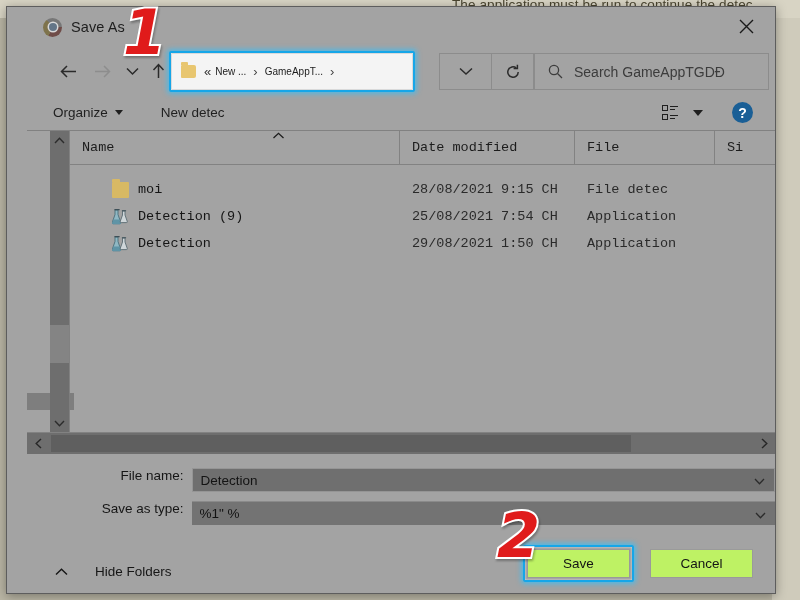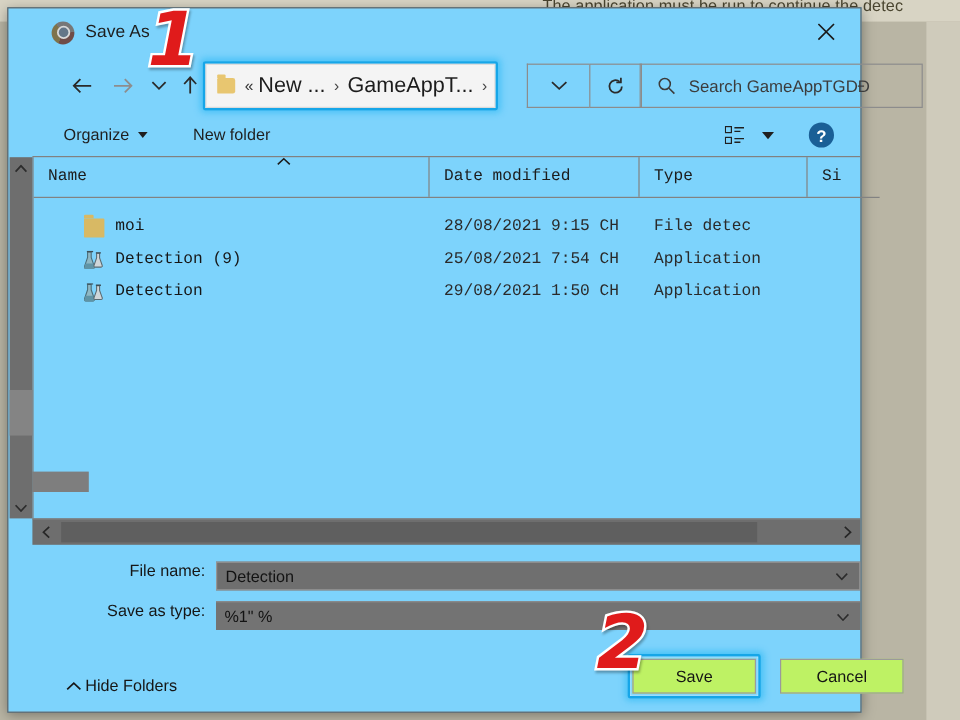--- a/index.html
+++ b/index.html
@@ -32,22 +32,22 @@
   .bg-right-panel {
     position: absolute;
     right: 0; top: 18px; width: 28px; bottom: 0;
     background: #cfcbbb;
   }
 
   
   .dialog {
     position: absolute;
     left: 6px; top: 6px;
-    width: 712px; height: 588px;
-    background: #7dd3fc;
+    width: 770px; height: 588px;
+    background: #a3a3a3;
     border: 1px solid #5d5d5d;
     box-shadow: 0 2px 10px rgba(0,0,0,.35);
     padding-left: 20px;
   }
 
   
   .titlebar {
     position: relative;
     height: 40px;
     display: flex; align-items: center;
@@ -132,21 +132,21 @@
     position: relative;
     flex: none;
   }
   .folder-ico::before {
     content: "";
     position: absolute; left: 0; top: -3px;
     width: 7px; height: 3px;
     background: #e8c670; border-radius: 1px 1px 0 0;
   }
   .crumb {
-    font-size: 18px;
+    font-size: 10px;
     color: #1c1c1c;
     white-space: nowrap;
   }
   .crumb-sep {
     font-size: 13px; color: #444;
     margin: 0 7px;
   }
   .crumb-dbl {
     font-size: 13px; color: #333;
     margin-right: 4px;
@@ -342,21 +342,21 @@
   .frm-caret {
     position: absolute; right: 9px; top: 50%;
     transform: translateY(-50%);
     color: #2c2c2c;
   }
 
   
   .footer { position: relative; height: 86px; }
   .hide-folders {
     position: absolute; left: 28px; top: 32px;
-    display: flex; align-items: center; gap: 3px;
+    display: flex; align-items: center; gap: 27px;
     font-size: 13.5px; color: #161616;
   }
   .btn {
     position: absolute;
     width: 103px; height: 29px;
     background: #bef264;
     border: 1px solid #9a9a9a;
     font-size: 13.5px; color: #141414;
     display: flex; align-items: center; justify-content: center;
   }
@@ -464,21 +464,21 @@
         <span class="search-ph">Search GameAppTGDĐ</span>
       </div>
     </div>
 
     <div class="cmdbar">
       <div class="cmd-item">
         <span>Organize</span>
         <span class="caret-dn"></span>
       </div>
       <div class="cmd-item nf">
-        <span>New folder</span>
+        <span>New detec</span>
       </div>
       <div class="view-icon">
         <svg width="17" height="16" viewBox="0 0 17 16">
           <rect x="0.5" y="0.5" width="5" height="5" stroke="#1f1f1f" stroke-width="1" fill="none"></rect>
           <rect x="0.5" y="9.5" width="5" height="5" stroke="#1f1f1f" stroke-width="1" fill="none"></rect>
           <path d="M8 1.5 H16 M8 4.5 H13 M8 10.5 H16 M8 13.5 H13" stroke="#1f1f1f" stroke-width="1.2"></path>
         </svg>
       </div>
       <div class="view-caret"></div>
       <div class="help-btn">
@@ -504,21 +504,21 @@
                 <path d="M1 1 L5.5 5.8 L10 1" stroke="currentColor" stroke-width="1.4" fill="none"></path>
               </svg>
           </div>
         </div>
       </div>
 
       <div class="filelist">
         <div class="colheads">
           <div class="col name">Name</div>
           <div class="col date">Date modified</div>
-          <div class="col type">Type</div>
+          <div class="col type">File</div>
           <div class="col size">Si</div>
           <div class="sort-mark">
             <svg width="13" height="7" viewBox="0 0 13 7">
                 <path d="M1.5 6 L6.5 1.3 L11.5 6" stroke="#1c1c1c" stroke-width="1.3" fill="none"></path>
               </svg>
           </div>
         </div>
 
         <div class="rows">
           <div class="frow">

